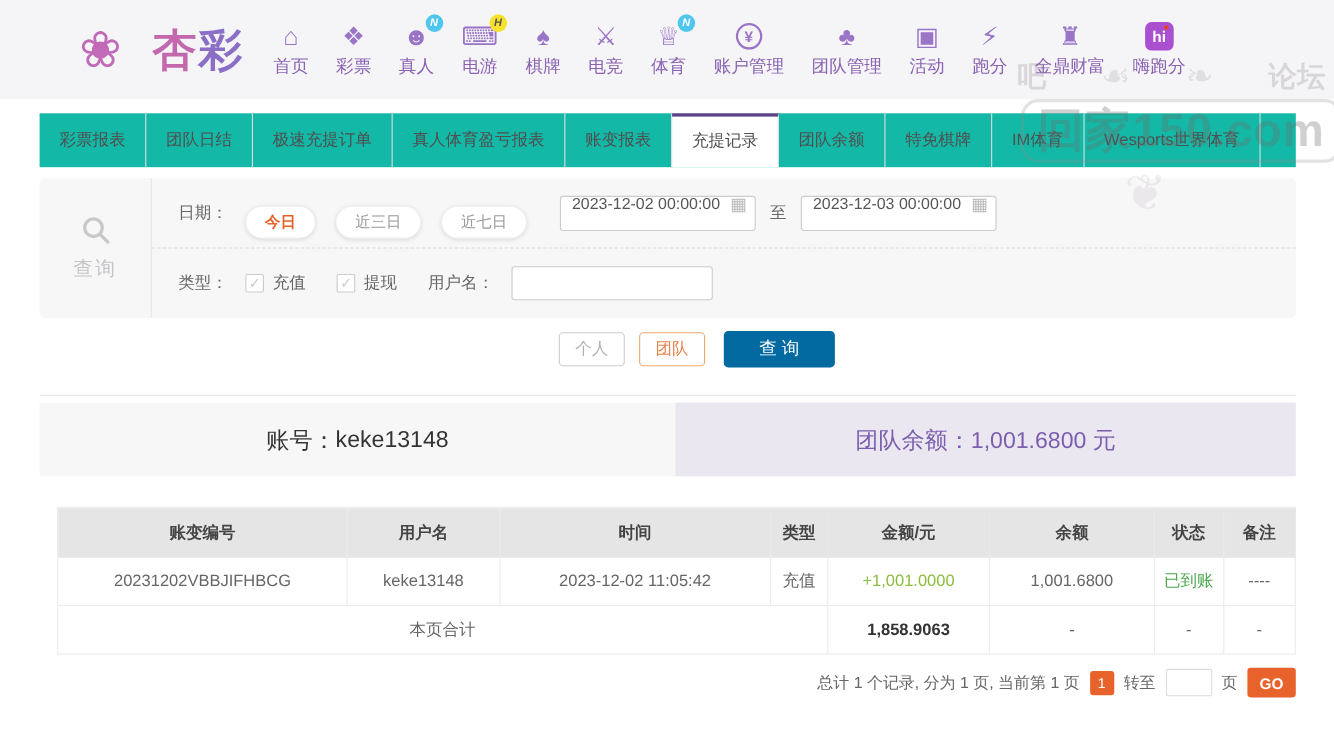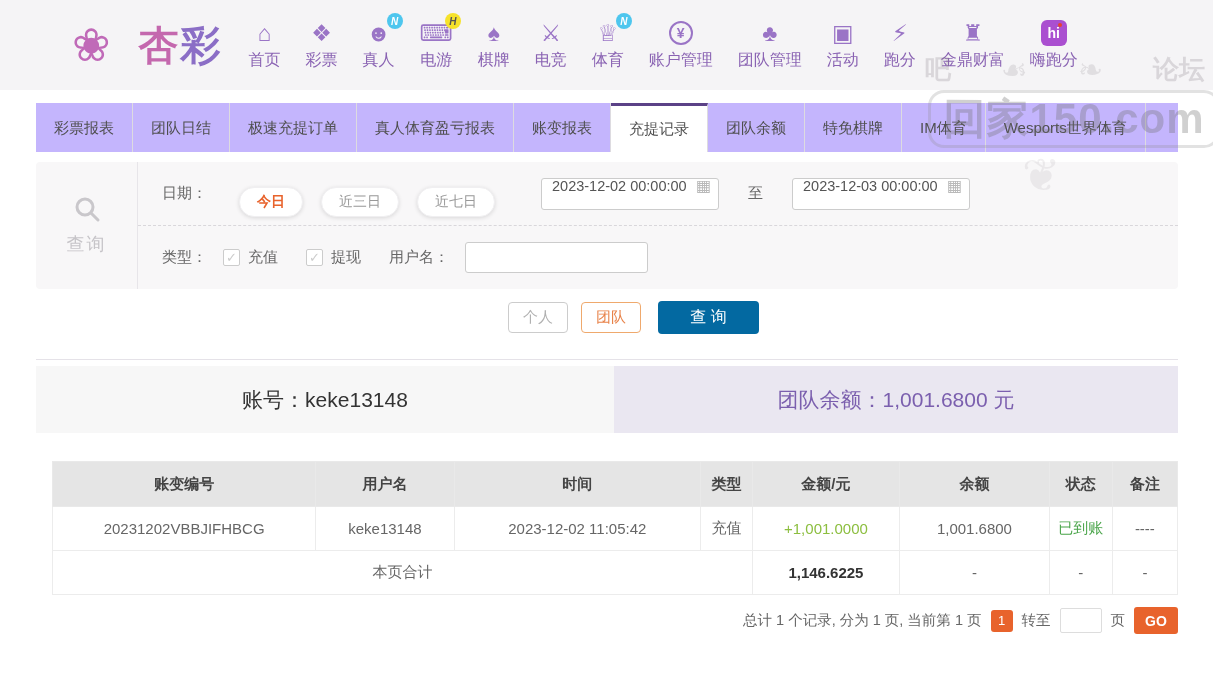--- a/index.html
+++ b/index.html
@@ -39,33 +39,33 @@
     align-items:center; justify-content:space-between;
     color:rgba(120,110,120,0.22); font-size:26px; font-weight:bold; }
   .wm-swirl { font-size:30px; color:rgba(120,110,120,0.16); }
   .wm-box { position:absolute; top:90px; left:928px; width:292px; height:58px;
     border:3px solid rgba(140,140,140,0.25); border-radius:16px;
     display:flex; align-items:center; justify-content:center; }
   .wm-text { font-size:42px; font-weight:bold; color:rgba(110,110,110,0.32); letter-spacing:1px; }
   .wm-orn { position:absolute; top:148px; left:1022px; font-size:46px; color:rgba(120,110,120,0.10); }
   
   .tabbar { position:absolute; top:103px; left:36px; width:1142px; height:49px;
-    background:#c4b5fd; display:flex; }
+    background:#14b8a6; display:flex; }
   .tab { padding:0 18px; line-height:49px; font-size:15px; color:#4f4f4f;
     border-right:1px solid #dddbe0; cursor:pointer; white-space:nowrap; }
   .tab.active { background:#fff; border-top:3px solid #5b4187; line-height:46px; }
   
   .filter { position:absolute; top:162px; left:36px; width:1142px; height:127px;
     background:#f8f7f8; border-radius:4px; display:flex; }
   .query-box { width:102px; display:flex; flex-direction:column; align-items:center;
     justify-content:center; gap:7px; border-right:1px solid #e7e5e9; cursor:pointer; }
   .query-label { font-size:18px; color:#c6c4c8; letter-spacing:2px; }
   .filter-rows { flex:1; display:flex; flex-direction:column; }
   .frow { flex:1; display:flex; align-items:center; padding-left:24px; }
-  .frow1 { border-bottom:1px dashed #d9d7db;gap:16px; }
+  .frow1 { border-bottom:1px dashed #d9d7db; }
   .flabel { font-size:15px; color:#666; margin-right:16px; white-space:nowrap; }
   .pills { display:flex; gap:18px; margin-right:30px;margin-top:16px; }
   .pill { height:30px; padding:0 17px; border-radius:16px; background:#fff;
     box-shadow:0 1px 4px rgba(0,0,0,0.13); font-size:14px; color:#999;
     display:flex; align-items:center; cursor:pointer; border:1px solid #f0eff1; }
   .pill.active { color:#e8632c; font-weight:bold; }
   .dateinput { width:178px; height:32px; background:#fff; border:1px solid #ccc; border-radius:3px;
     display:flex; align-items:center; justify-content:space-between; padding:0 7px 16px 10px;
     font-size:14.5px; color:#555; }
   .dateinput input { border:none; outline:none; width:140px; font-size:14.5px; color:#555;
@@ -297,21 +297,21 @@
       <td>keke13148</td>
       <td>2023-12-02 11:05:42</td>
       <td>充值</td>
       <td class="amount">+1,001.0000</td>
       <td>1,001.6800</td>
       <td class="status">已到账</td>
       <td>----</td>
     </tr>
     <tr>
       <td colspan="4">本页合计</td>
-      <td class="sum-amount">1,146.6225</td>
+      <td class="sum-amount">1,858.9063</td>
       <td>-</td>
       <td>-</td>
       <td>-</td>
     </tr>
   </tbody>
 </table>
 
 <div class="pagination">
   <span>总计 1 个记录, 分为 1 页, 当前第 1 页</span>
   <span class="pagebox">1</span>

